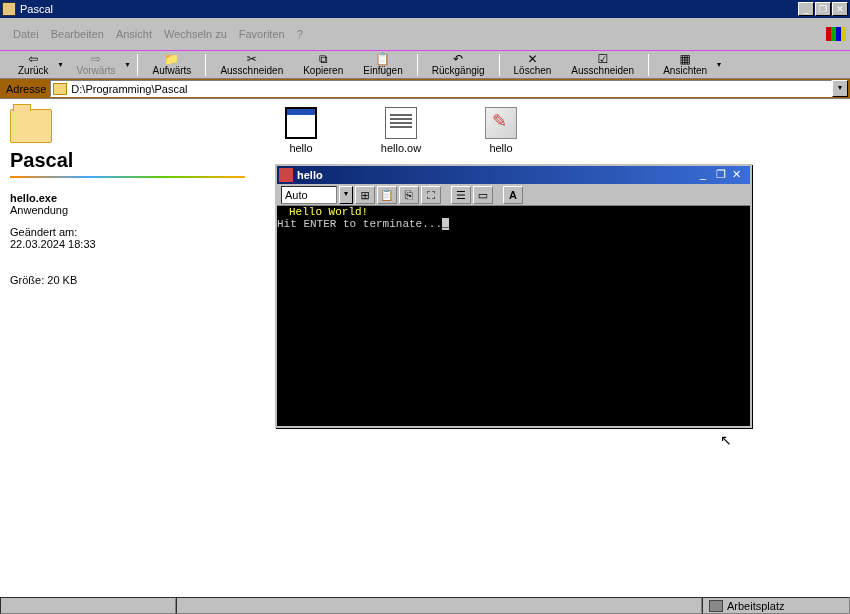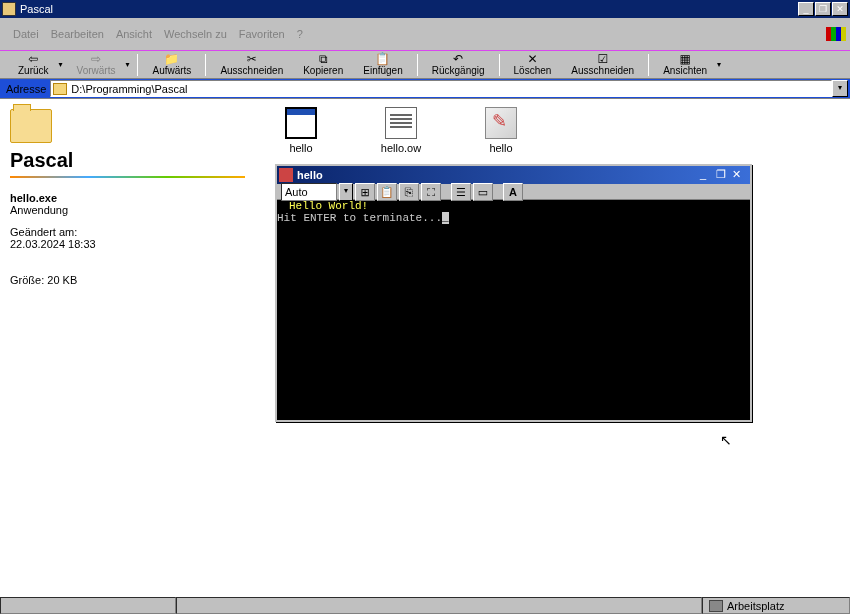--- a/index.html
+++ b/index.html
@@ -78,21 +78,21 @@
   color: #000;
 }
 .tbtn .ticon { font-size: 12px; line-height: 12px; }
 .tbtn.disabled { color: #808080; }
 .tbtn.disabled .ticon { color: #808080; }
 .tsep { width: 1px; height: 22px; background: #808080; border-right: 1px solid #fff; margin: 0 4px; }
 .tdropdown { width: 8px; font-size: 8px; color: #000; }
 
 
 .addressbar {
-  background: #1d4ed8;
+  background: #a16207;
   border-bottom: 1px solid #808080;
   height: 20px;
   display: flex;
   align-items: center;
   padding: 0 2px;
 }
 .addr-label { font-size: 11px; padding: 0 4px; }
 .addr-field {
   flex: 1;
   background: #fff;
@@ -227,21 +227,21 @@
 }
 .console-titlebar .cicon {
   width: 14px; height: 14px;
   background: #c44;
   margin-right: 4px;
 }
 .console-titlebar .ctitle { flex: 1; font-size: 11px; font-weight: bold; }
 .console-titlebar .winbtn { width: 16px; height: 14px; }
 .console-toolbar {
   background: #c0c0c0;
-  height: 16px;
+  height: 22px;
   display: flex; align-items: center;
   padding: 0 4px;
   gap: 2px;
   border-bottom: 1px solid #808080;
 }
 .console-toolbar .ct-select {
   width: 56px; height: 18px;
   background: #fff;
   border: 1px inset #808080;
   display: flex; align-items: center;

